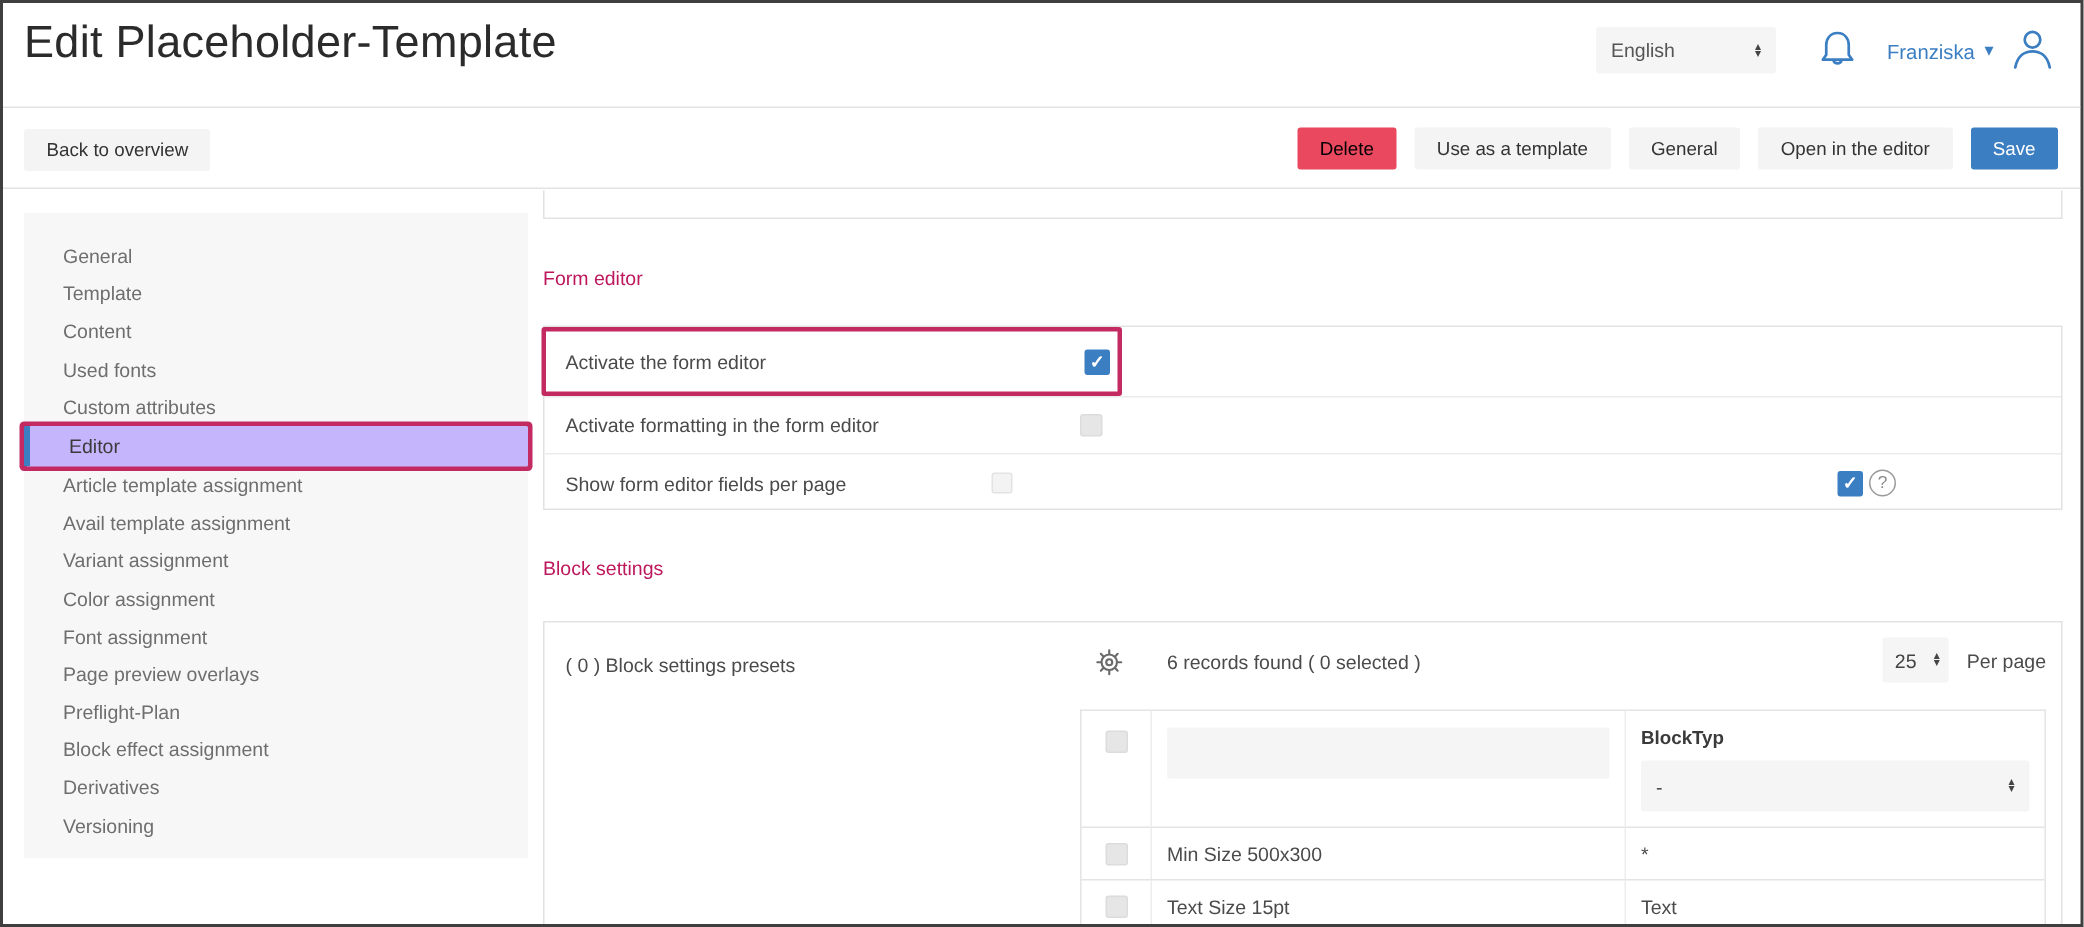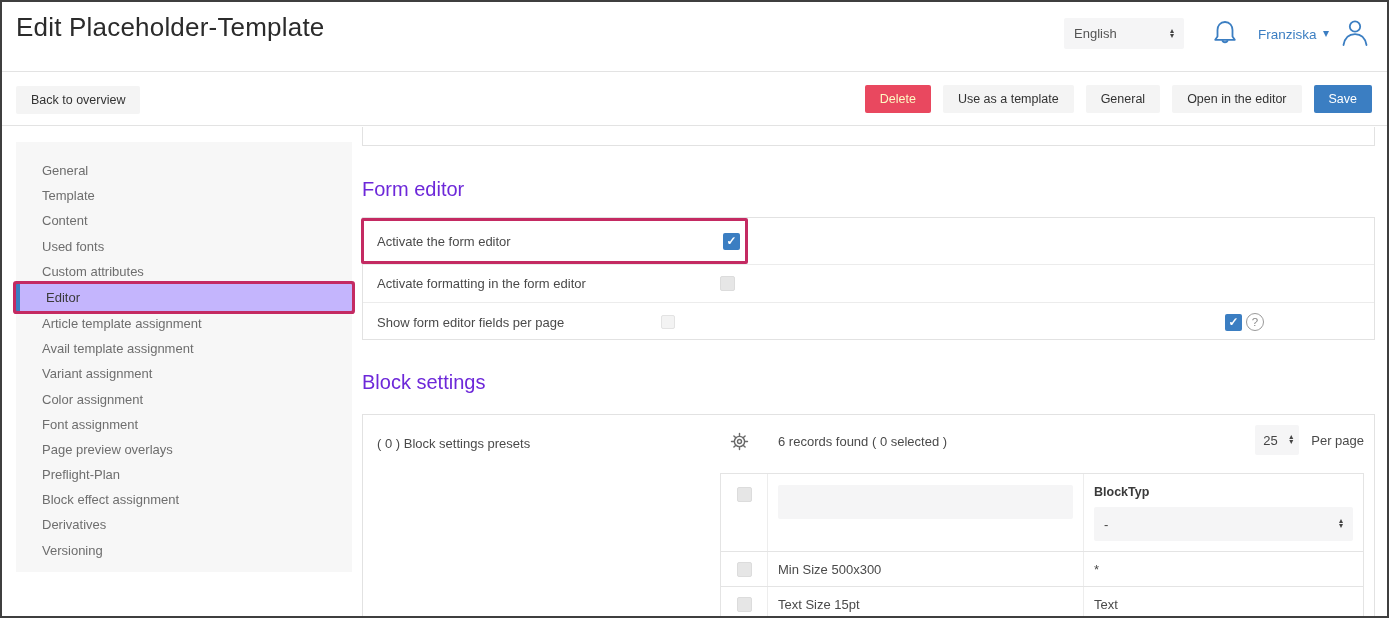--- a/index.html
+++ b/index.html
@@ -1,51 +1,51 @@
 <!DOCTYPE html>
 <html><head>
 <meta charset="utf-8">
 <style>
   * { margin:0; padding:0; box-sizing:border-box; }
   body { background:#fff; font-family:"Liberation Sans", sans-serif; }
   .screen { position:relative; width:1389px; height:618px; background:#fff;
             border:2px solid #3f3f3f; overflow:hidden; }
 
   
-  .page-title { position:absolute; left:14px; top:10px; font-size:26px; color:#2b2b2b; letter-spacing:.2px; }
+  .page-title { position:absolute; left:14px; top:10px; font-size:30px; color:#2b2b2b; letter-spacing:.2px; }
   .lang-select { position:absolute; left:1062px; top:16px; width:120px; height:31px; background:#f5f5f6;
                  border-radius:2px; display:flex; align-items:center; justify-content:space-between;
                  padding:0 10px; font-size:13px; color:#555; cursor:pointer; }
   .spin { display:inline-flex; flex-direction:column; font-size:8px; line-height:.62; color:#444; }
   .bell-wrap { position:absolute; left:1210px; top:17px; cursor:pointer; }
   .user-name { position:absolute; left:1256px; top:25px; font-size:13.5px; color:#3b7ec2; cursor:pointer; }
   .user-caret { position:absolute; left:1321px; top:24px; font-size:12px; color:#3b7ec2; cursor:pointer; }
   .avatar-wrap { position:absolute; left:1337px; top:14px; cursor:pointer; }
   .sep { position:absolute; left:0; right:0; height:1px; background:#e3e3e3; }
 
   
   .btn { display:inline-flex; align-items:center; height:28px; padding:0 15px; background:#f4f4f4;
          color:#333; font-size:12.5px; border-radius:2px; border:none; cursor:pointer; white-space:nowrap;
          font-family:"Liberation Sans", sans-serif; }
-  .btn.danger { background:#e9485f; color:#fef9c3; }
+  .btn.danger { background:#e9485f; color:#000000; }
   .btn.primary { background:#3b7ec2; color:#fff; }
   .back-btn { position:absolute; left:14px; top:84px; }
   .toolbar-right { position:absolute; right:15px; top:83px; display:flex; gap:12px; }
 
   
   .sidebar { position:absolute; left:14px; top:140px; width:336px; height:430px; background:#f7f7f7; padding-top:16px; }
   .side-item { position:relative; height:25.2px; line-height:25.2px; padding-left:26px; font-size:13px;
                color:#6e6e6e; cursor:pointer; white-space:nowrap; }
   .side-item.active { background:#c4b5fd; color:#3a3a3a; border-left:4px solid #3b7ec2; 
                       box-shadow:0 0 0 3px #c42a62; border-radius:1px; z-index:2; height:27px; line-height:27px; }
 
   
   .stub { position:absolute; left:360px; top:125px; width:1013px; height:19px;
           border-left:1px solid #e2e2e2; border-right:1px solid #e2e2e2; border-bottom:1px solid #e2e2e2; }
-  .section-heading { position:absolute; font-size:20px; color:#6d28d9; }
+  .section-heading { position:absolute; font-size:13px; color:#be185d; }
   .fe-panel { position:absolute; left:360px; top:215px; width:1013px; height:123px;
               border:1px solid #e2e2e2; background:#fff; }
   .fe-row { position:relative; display:flex; align-items:center; padding-left:14px;
             font-size:13px; color:#4a4a4a; }
   .fe-row-1 { height:47px; border-bottom:1px solid #ececec; }
   .fe-row-2 { height:38px; border-bottom:1px solid #ececec; }
   .fe-row-3 { height:38px; }
   .annot { position:absolute; left:-2px; top:0; width:387px; height:46px; border:3px solid #c42a62;
            border-radius:2px; pointer-events:none; z-index:5; }
   .cb { display:inline-flex; align-items:center; justify-content:center; }

